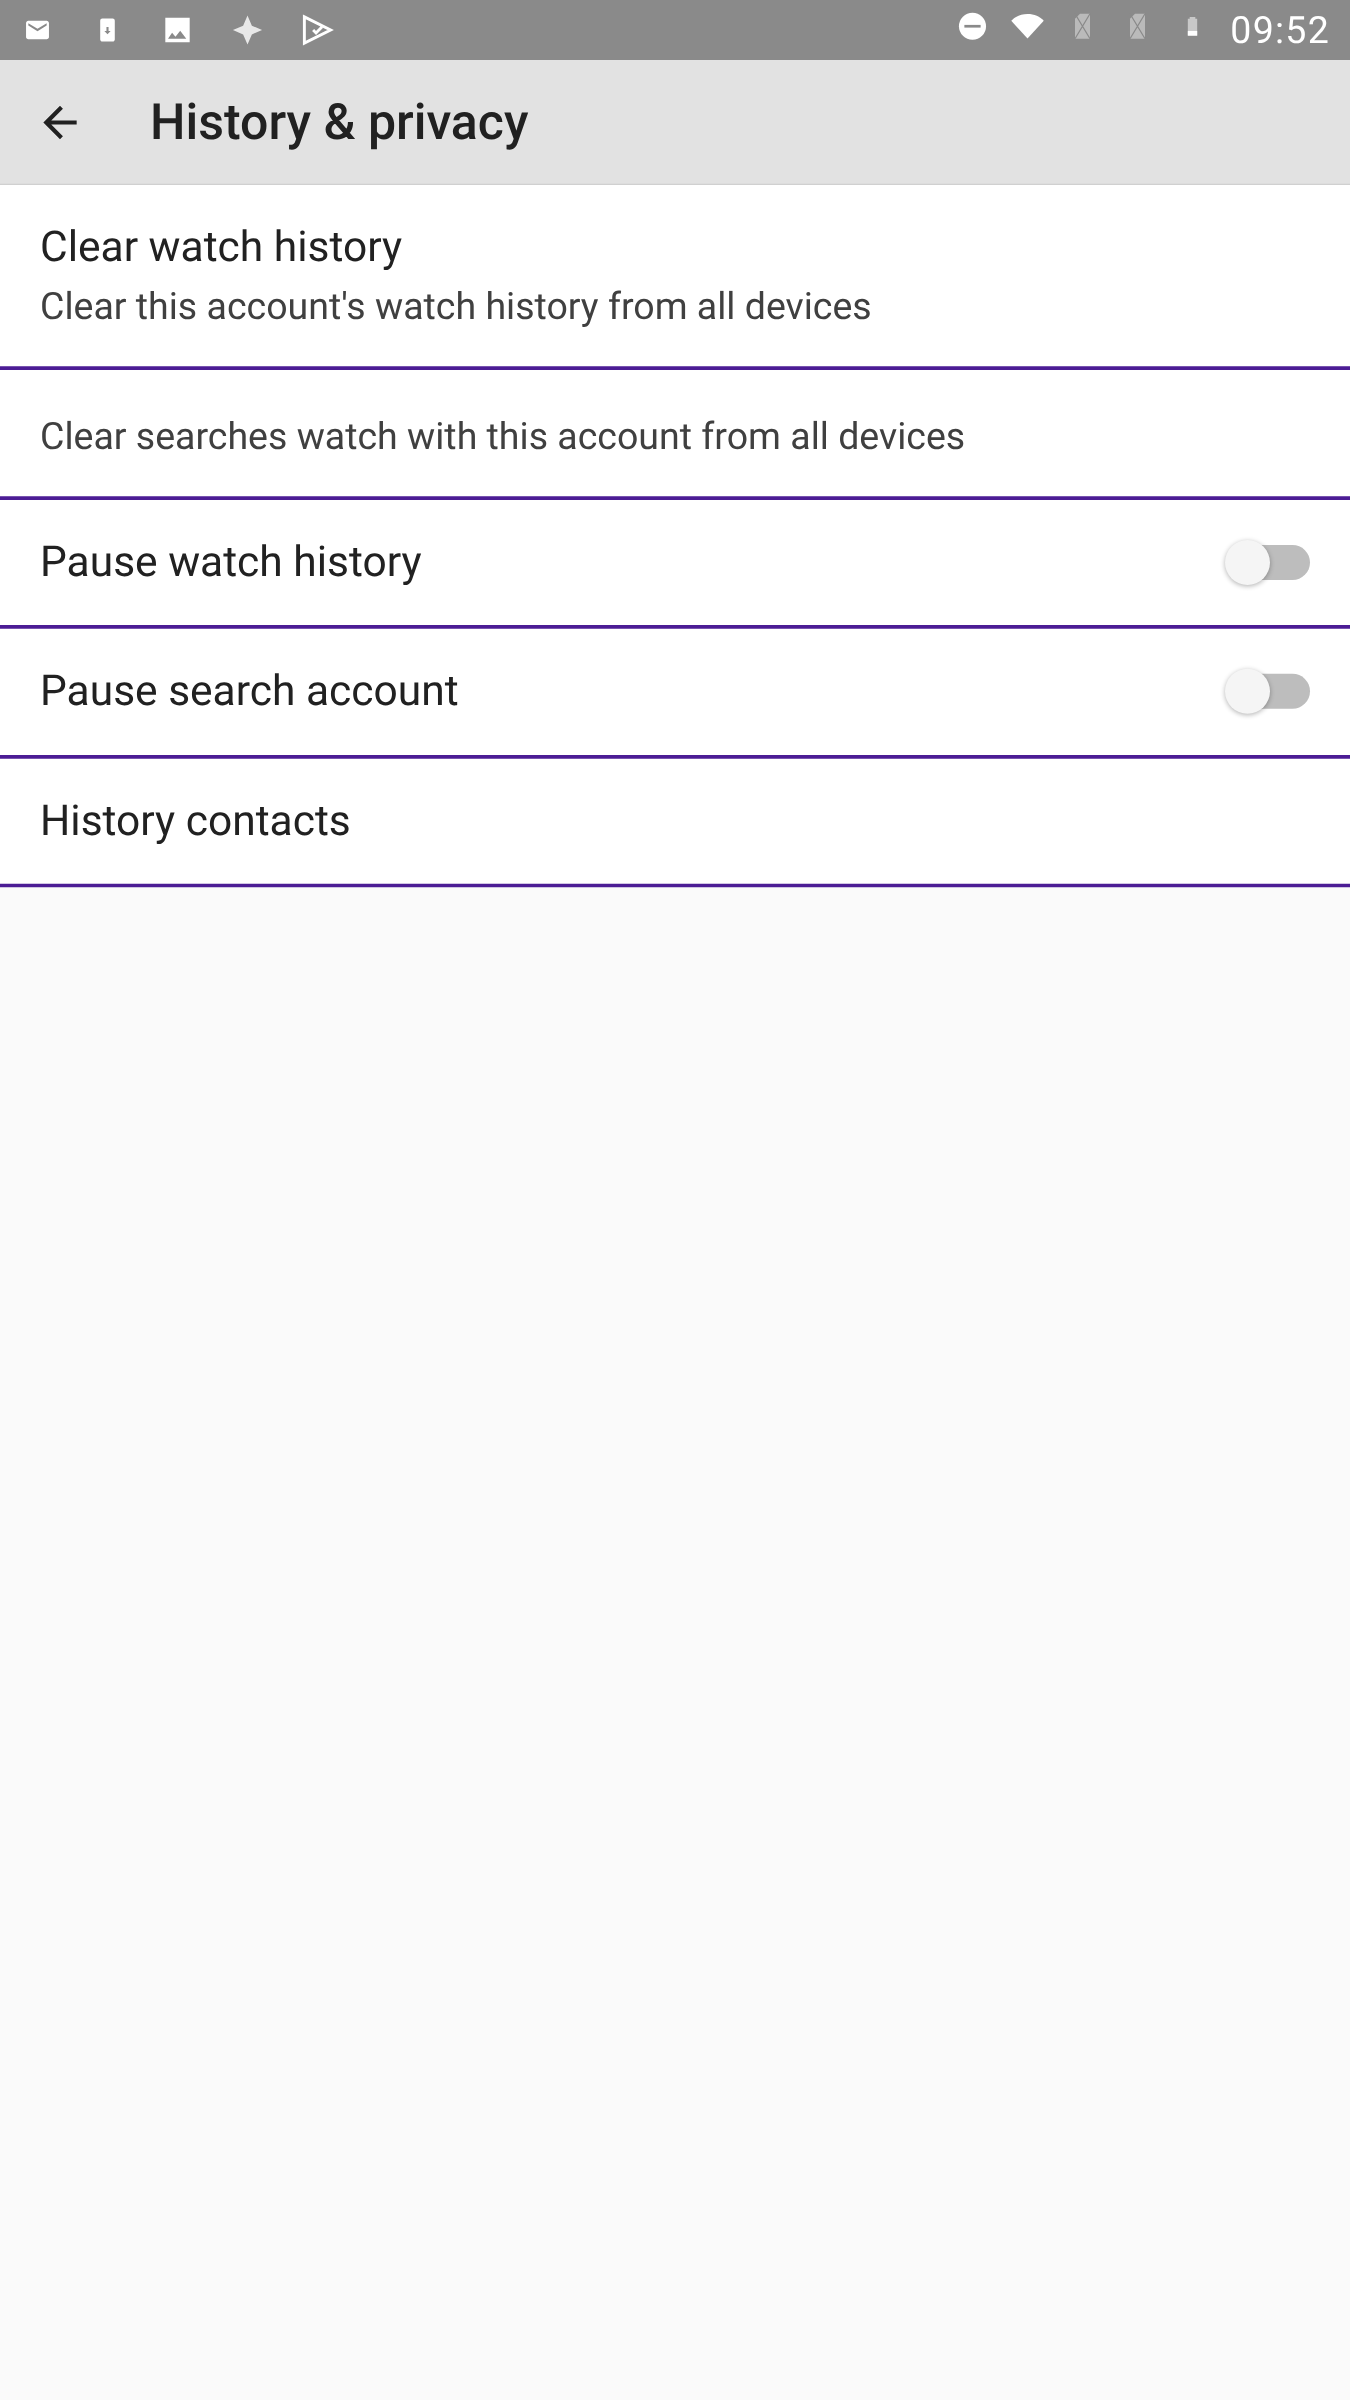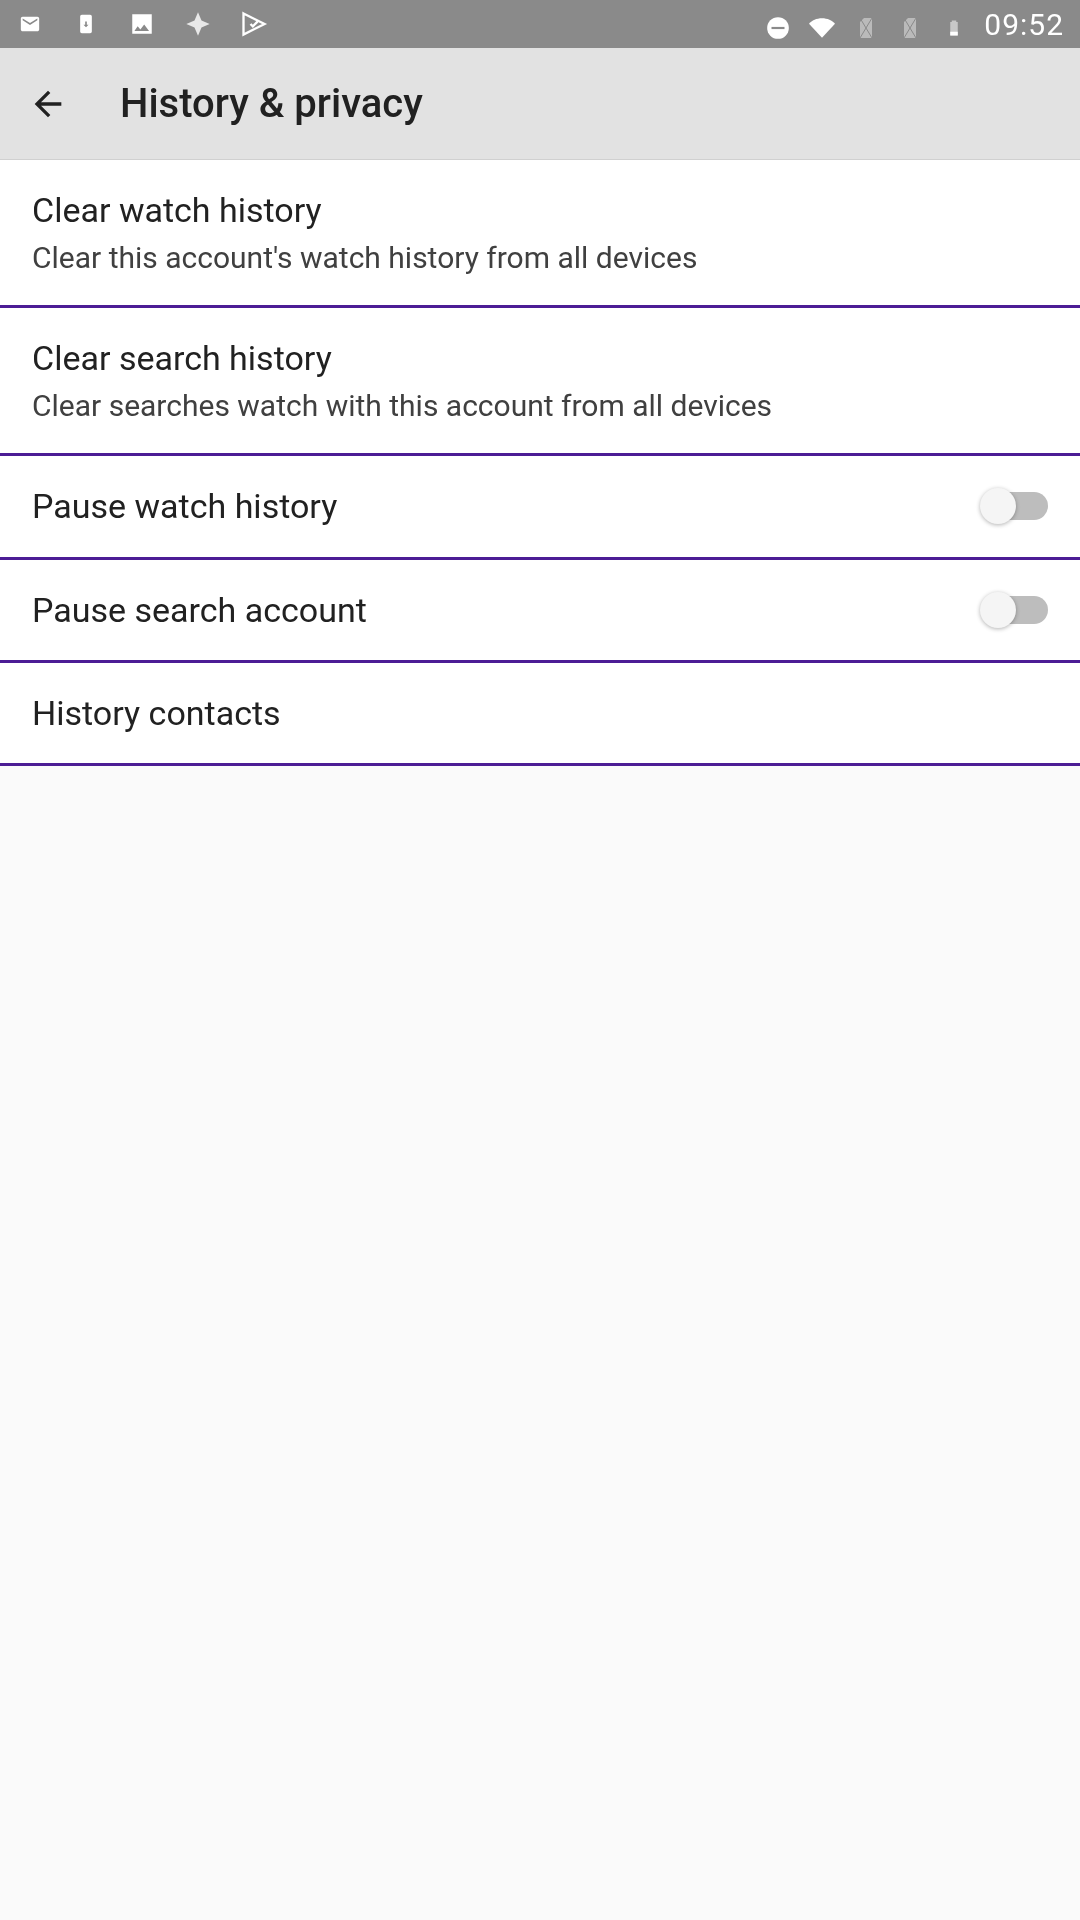--- a/index.html
+++ b/index.html
@@ -24,36 +24,36 @@
     }
     .status-left {
       display: flex;
       gap: 28px;
       align-items: center;
     }
     .status-right {
       margin-left: auto;
       display: flex;
       gap: 16px;
-      align-items: flex-end;
+      align-items: flex-start;
     }
     .status-time {
       font-size: 30px;
       font-weight: 400;
       letter-spacing: 1px;
     }
     .status-icon {
       width: 28px;
       height: 28px;
       display: inline-flex;
       align-items: center;
       justify-content: center;
     }
     .app-bar {
-      height: 112px;
+      height: 100px;
       background: #e2e2e2;
       display: flex;
       align-items: center;
       padding: 0 24px;
       border-bottom: 1px solid #d0d0d0;
     }
     .back-button {
       width: 48px;
       height: 48px;
       display: flex;
@@ -201,21 +201,20 @@
 
   <div class="setting-row">
     <div class="setting-text">
       <div class="setting-title">Clear watch history</div>
       <div class="setting-subtitle">Clear this account's watch history from all devices</div>
     </div>
   </div>
 
   <div class="setting-row">
     <div class="setting-text">
-      <div class="setting-title">Clear search history</div>
       <div class="setting-subtitle">Clear searches watch with this account from all devices</div>
     </div>
   </div>
 
   <div class="setting-row">
     <div class="setting-text">
       <div class="setting-title">Pause watch history</div>
     </div>
     <div class="toggle">
       <div class="toggle-track"></div>

